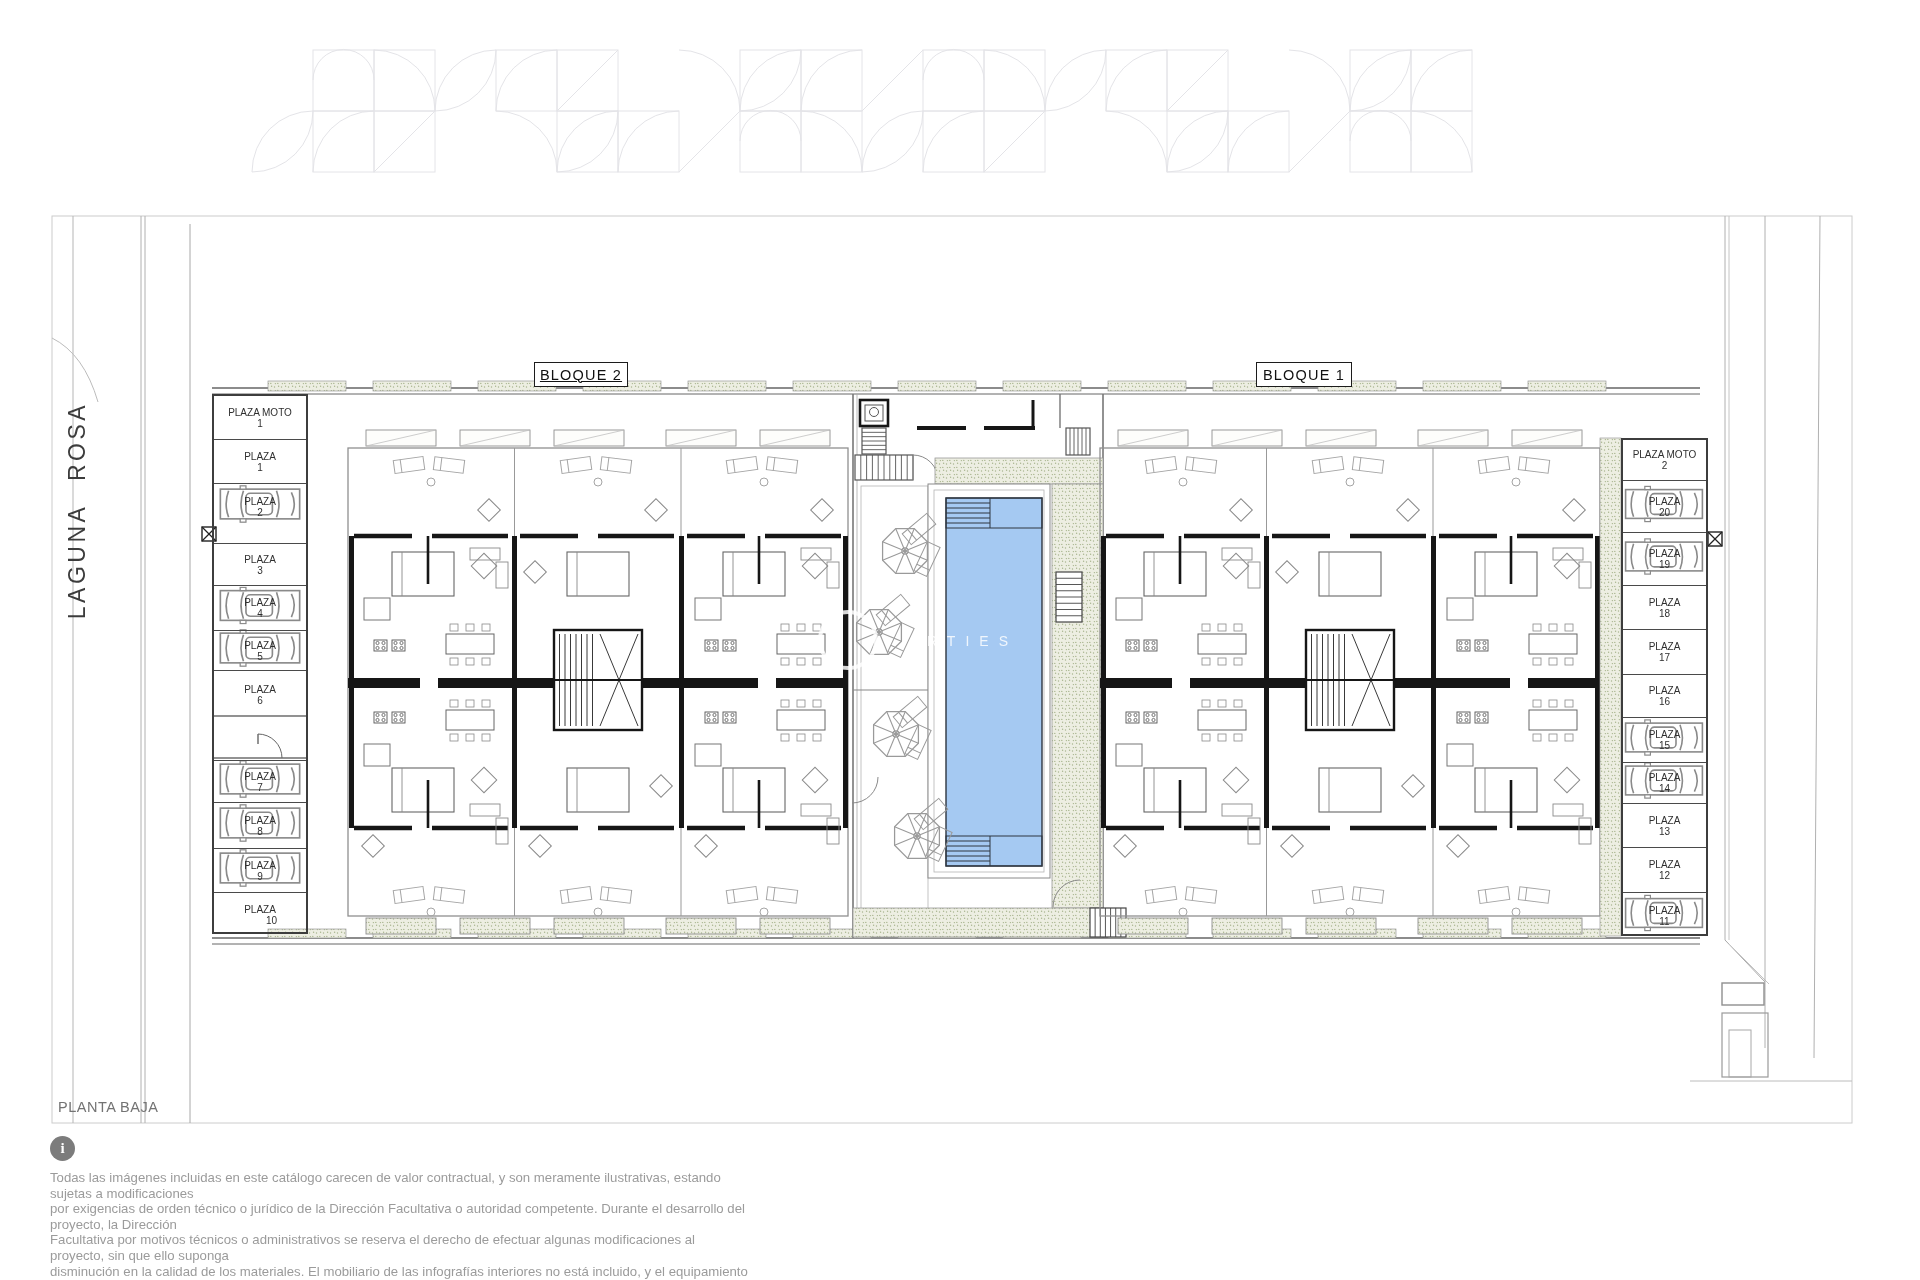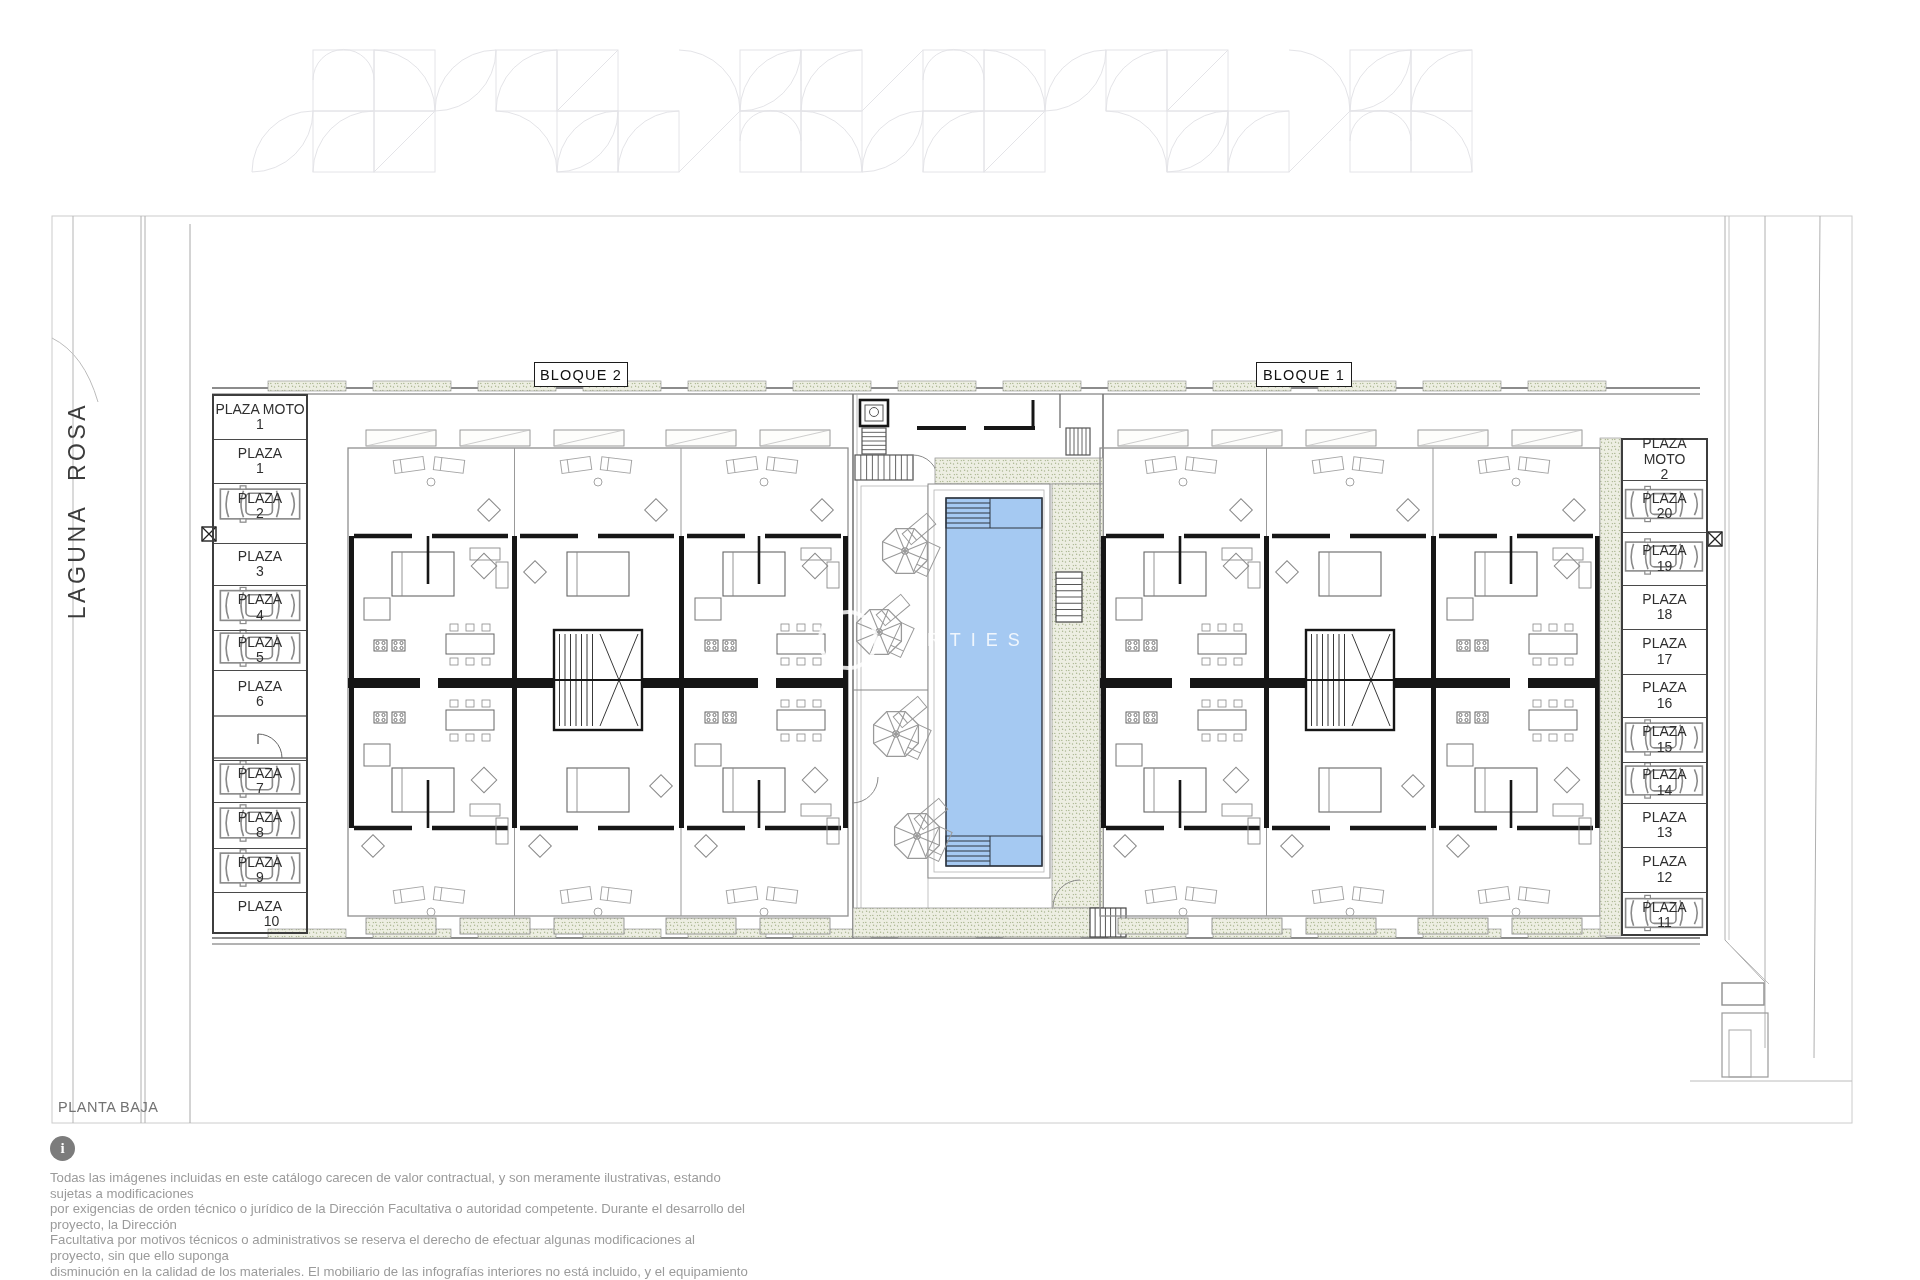--- a/index.html
+++ b/index.html
@@ -13,28 +13,28 @@
           letter-spacing:3.5px;word-spacing:14px;font-weight:400;}
   
   .bloque{position:absolute;z-index:5;background:#fff;border:1.6px solid #1c1c1c;color:#111;
           font-size:14.5px;letter-spacing:1.2px;display:flex;align-items:center;justify-content:center;
           height:23px;font-weight:500;}
   
   .pcol{position:absolute;z-index:3;border:2px solid #3d3d3d;box-sizing:border-box;}
   .pcell{position:absolute;left:0;right:0;border-top:1.2px solid #4a4a4a;box-sizing:border-box;}
   .pcell:first-child{border-top:none;}
   .plabel{position:absolute;left:0;right:0;top:50%;transform:translateY(-50%);
-          text-align:center;font-size:14px;line-height:1.12;color:#2f2f2f;z-index:2;}
+          text-align:center;font-size:10px;line-height:1.12;color:#2f2f2f;z-index:2;}
   
   .watermark{position:absolute;left:818px;top:610px;display:flex;align-items:center;z-index:6;
              color:rgba(255,255,255,0.83);pointer-events:none;}
   .wm-logo{width:52px;height:52px;border:4.5px solid rgba(255,255,255,0.83);border-radius:50%;
            margin-right:26px;}
   .wm-line1{font-size:45px;font-weight:bold;letter-spacing:1px;line-height:1;}
-  .wm-line2{font-size:18px;letter-spacing:10px;margin-top:1px;margin-left:23px;}
+  .wm-line2{font-size:14px;letter-spacing:10px;margin-top:1px;margin-left:23px;}
   
   .plan-title{position:absolute;left:58px;top:1099px;font-size:14.5px;color:#737373;
               letter-spacing:0.5px;z-index:4;}
   
   .footer{position:absolute;left:50px;top:1136px;width:700px;z-index:4;}
   .info-icon{width:25px;height:25px;border-radius:50%;background:#7c7c7c;color:#fff;
              font-size:15px;font-weight:bold;display:flex;align-items:center;justify-content:center;
              font-family:"Liberation Serif",serif;}
   .disc{margin:9px 0 0 0;font-size:13.2px;line-height:15.6px;color:#9b9b9b;}
   .disc span{display:block;}
@@ -767,21 +767,21 @@
       <use href="#carSym" x="1624" y="537.5" width="80" height="38"></use>
       <use href="#carSym" x="1624" y="718.5" width="80" height="38"></use>
       <use href="#carSym" x="1624" y="761.5" width="80" height="38"></use>
       <use href="#carSym" x="1624" y="894" width="80" height="38"></use>
     </svg>
 
   <div class="street">
     <span>LAGUNA ROSA</span>
   </div>
 
-  <div class="bloque" style="left:534px;top:362px;width:92px;">BLOQUE 2</div>
+  <div class="bloque" style="left:534px;top:362px;width:92px;text-decoration:underline;">BLOQUE 2</div>
   <div class="bloque" style="left:1256px;top:362px;width:94px;">BLOQUE 1</div>
 
   <div class="pcol" id="parking-left" style="left:212px;top:394px;width:96px;height:540px;">
       <div class="pcell" style="top: 0px; height: 43px;">
         <div class="plabel">
           <span style="display: block;">PLAZA MOTO</span>
           <span style="display: block;">1</span>
         </div>
       </div>
       <div class="pcell" style="top: 43px; height: 44px;">

